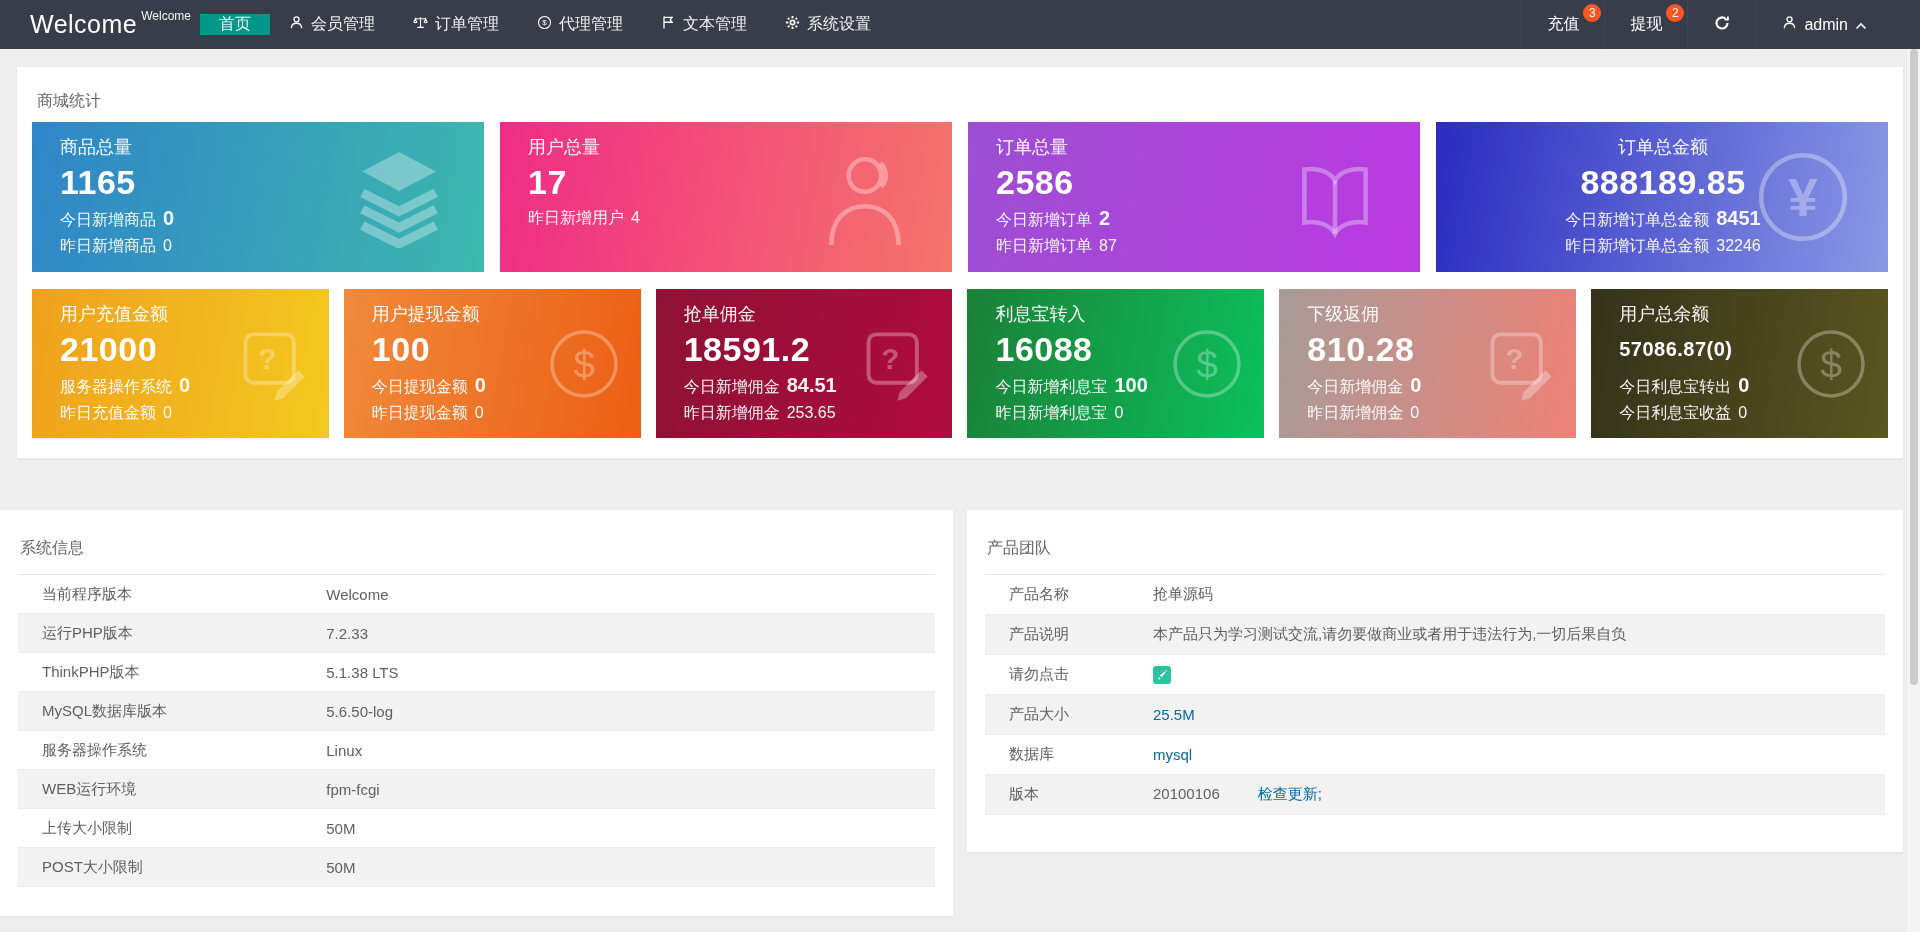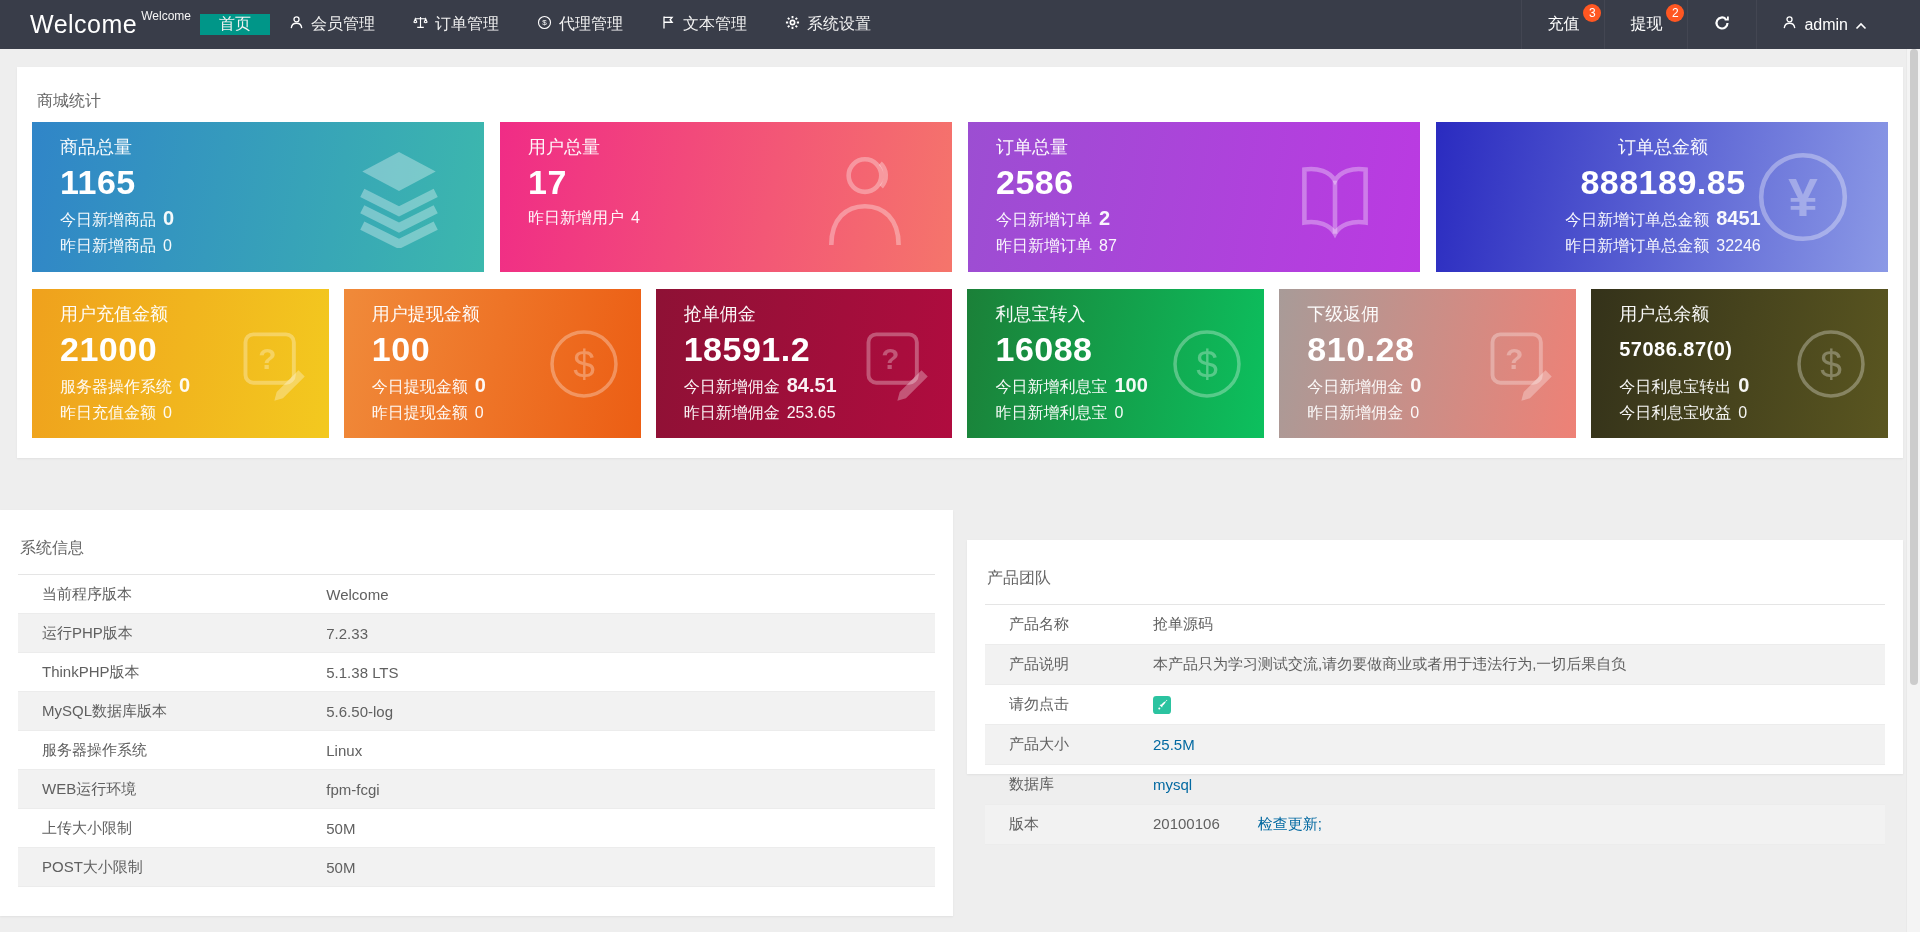--- a/index.html
+++ b/index.html
@@ -35,21 +35,21 @@
   .card-value.small{font-size:20px}
   .card-line{font-size:16px;line-height:26px;opacity:.95}
   .card-line b{font-size:20px;margin-left:7px}
   .card-line .yv{margin-left:7px}
   .card-icon{position:absolute;right:34px;top:50%;transform:translateY(-50%);width:102px;height:102px}
   .card-icon svg{width:100%;height:100%}
   .row2 .card-icon{width:78px;height:78px;right:18px}
 
   
   .sys-panel{left:0;top:510px;width:953px;height:406px}
-  .team-panel{left:967px;top:540px;width:936px;height:234px}
+  .team-panel{left:967px;top:510px;width:936px;height:342px}
   .sys-panel .panel-title,.team-panel .panel-title{top:28px}
   .table-wrap{position:absolute;top:64px;left:18px;right:18px}
   .info-table{width:100%;border-collapse:collapse;border-top:1px solid #e5e5e5}
   .info-table tr{border-bottom:1px solid #ececec}
   .info-table tr:nth-child(even){background:#f2f2f2}
   .info-table td{height:39px;font-size:15px;color:#606060;padding-left:24px}
   .sys-panel td.lbl{width:31%}
   .team-panel td.lbl{width:16%}
   .team-panel .info-table td{height:40px}
   .link{color:#0369a1;text-decoration:none;cursor:pointer}

